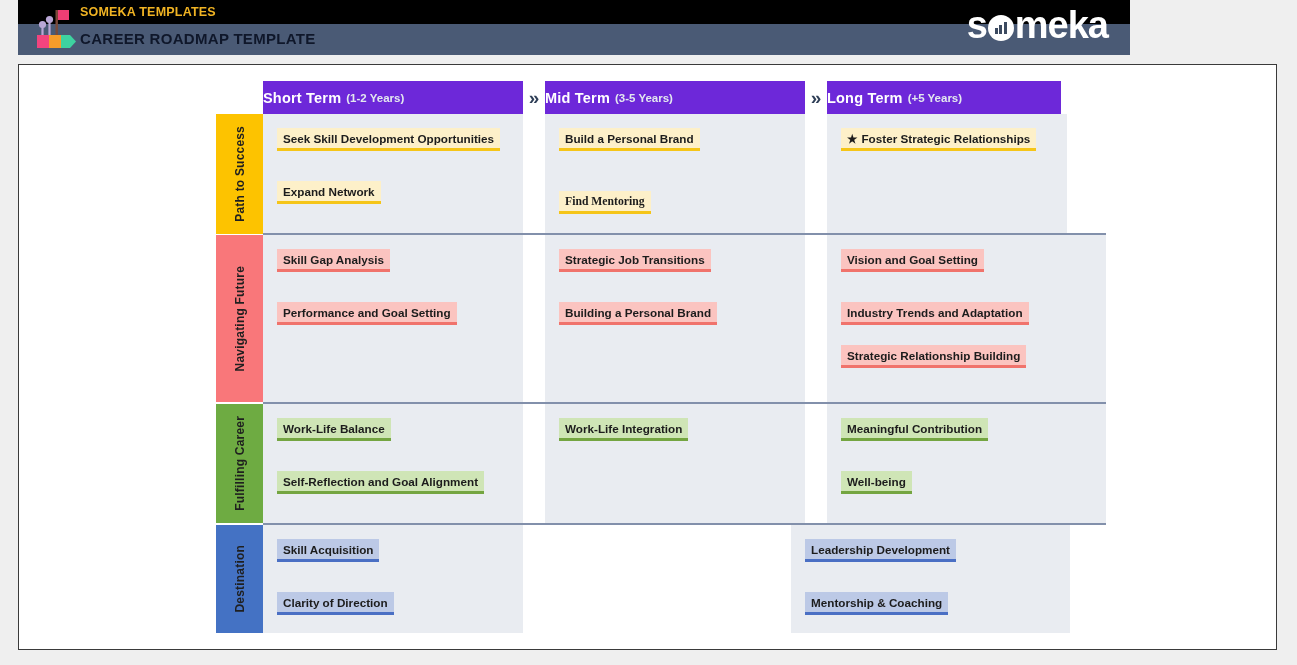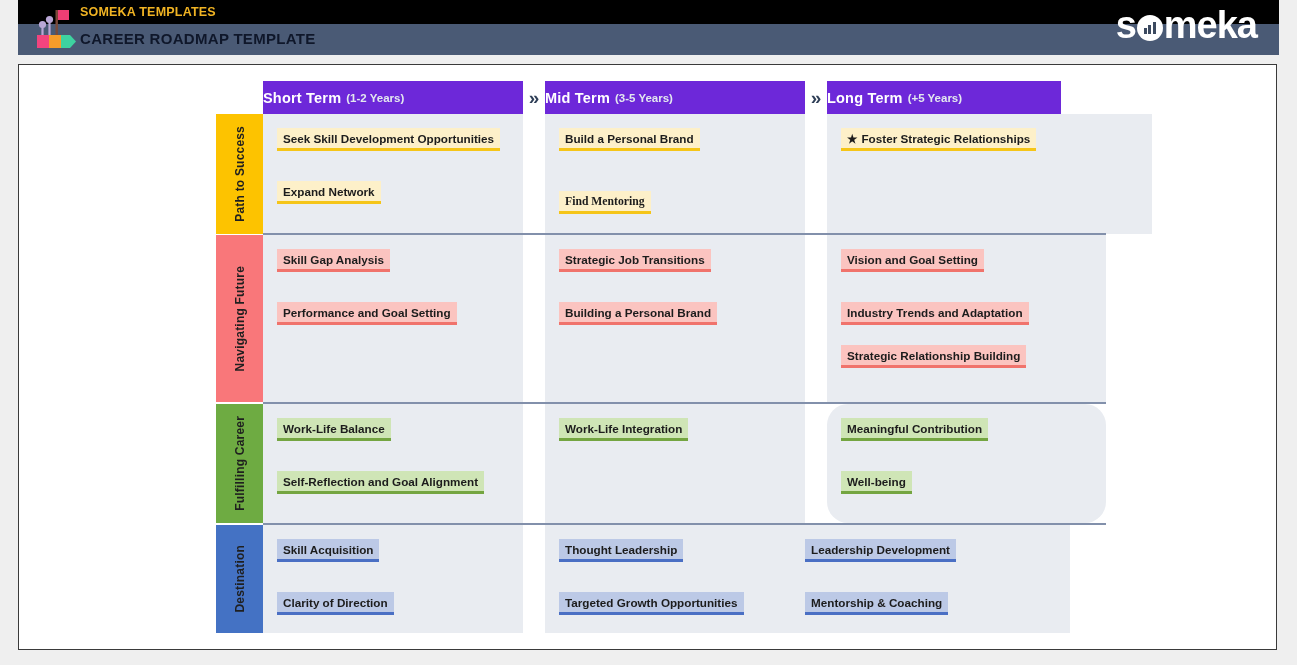--- a/index.html
+++ b/index.html
@@ -12,21 +12,21 @@
     width: 1297px;
     height: 665px;
     overflow: hidden;
     background: #efefef;
   }
 
   
   .banner {
     position: absolute;
     left: 18px; top: 0;
-    width: 1261px; height: 55px;
+    width: 1112px; height: 55px;
   }
   .banner-black {
     position: absolute;
     left: 0; top: 0;
     width: 100%; height: 24px;
     background: #000000;
   }
   .banner-slate {
     position: absolute;
     left: 0; top: 24px;
@@ -268,21 +268,21 @@
             <span>Path to Success</span>
           </div>
           <div class="cellcol" style="left:47px; width:260px;">
             <span class="item-wrap"><span class="item c-yellow"><span>Seek Skill Development Opportunities</span></span></span>
             <span class="item-wrap" style="margin-top:30px;"><span class="item c-yellow"><span>Expand Network</span></span></span>
           </div>
           <div class="cellcol" style="left:329px; width:260px;">
             <span class="item-wrap"><span class="item c-yellow"><span>Build a Personal Brand</span></span></span>
             <span class="item-wrap" style="margin-top:40px;font-family:Liberation Serif, serif;"><span class="item c-yellow"><span>Find Mentoring</span></span></span>
           </div>
-          <div class="cellcol" style="left:611px; width:325px;">
+          <div class="cellcol" style="left:611px; width:240px;">
             <span class="item-wrap"><span class="item c-yellow starred"><span class="star">★</span><span>Foster Strategic Relationships</span></span></span>
           </div>
         </div>
         <div class="divider" style="top:119px;"></div>
 
         <div class="rowband" style="top:121px; height:167px;">
           <div class="rowlabel lb-red">
             <span>Navigating Future</span>
           </div>
           <div class="cellcol" style="left:47px; width:260px;">
@@ -305,38 +305,34 @@
           <div class="rowlabel lb-green">
             <span>Fulfilling Career</span>
           </div>
           <div class="cellcol" style="left:47px; width:260px;">
             <span class="item-wrap"><span class="item c-green"><span>Work-Life Balance</span></span></span>
             <span class="item-wrap" style="margin-top:30px;"><span class="item c-green"><span>Self-Reflection and Goal Alignment</span></span></span>
           </div>
           <div class="cellcol" style="left:329px; width:260px;">
             <span class="item-wrap"><span class="item c-green"><span>Work-Life Integration</span></span></span>
           </div>
-          <div class="cellcol" style="left:611px; width:279px;border-radius:21px;">
+          <div class="cellcol" style="left:611px; width:279px;">
             <span class="item-wrap"><span class="item c-green"><span>Meaningful Contribution</span></span></span>
             <span class="item-wrap" style="margin-top:30px;"><span class="item c-green"><span>Well-being</span></span></span>
           </div>
         </div>
         <div class="divider" style="top:409px;"></div>
 
         <div class="rowband" style="top:411px; height:108px;">
           <div class="rowlabel lb-blue">
             <span>Destination</span>
           </div>
           <div class="cellcol" style="left:47px; width:260px;">
             <span class="item-wrap"><span class="item c-blue"><span>Skill Acquisition</span></span></span>
             <span class="item-wrap" style="margin-top:30px;"><span class="item c-blue"><span>Clarity of Direction</span></span></span>
-          </div>
-          <div class="cellcol" style="left:329px; width:260px;">
-            <span class="item-wrap"><span class="item c-blue"><span>Thought Leadership</span></span></span>
-            <span class="item-wrap" style="margin-top:30px;"><span class="item c-blue"><span>Targeted Growth Opportunities</span></span></span>
           </div>
           <div class="cellcol" style="left:575px; width:279px;">
             <span class="item-wrap"><span class="item c-blue"><span>Leadership Development</span></span></span>
             <span class="item-wrap" style="margin-top:30px;"><span class="item c-blue"><span>Mentorship &amp; Coaching</span></span></span>
           </div>
         </div>
 
       </div>
     </div>
   </div>

